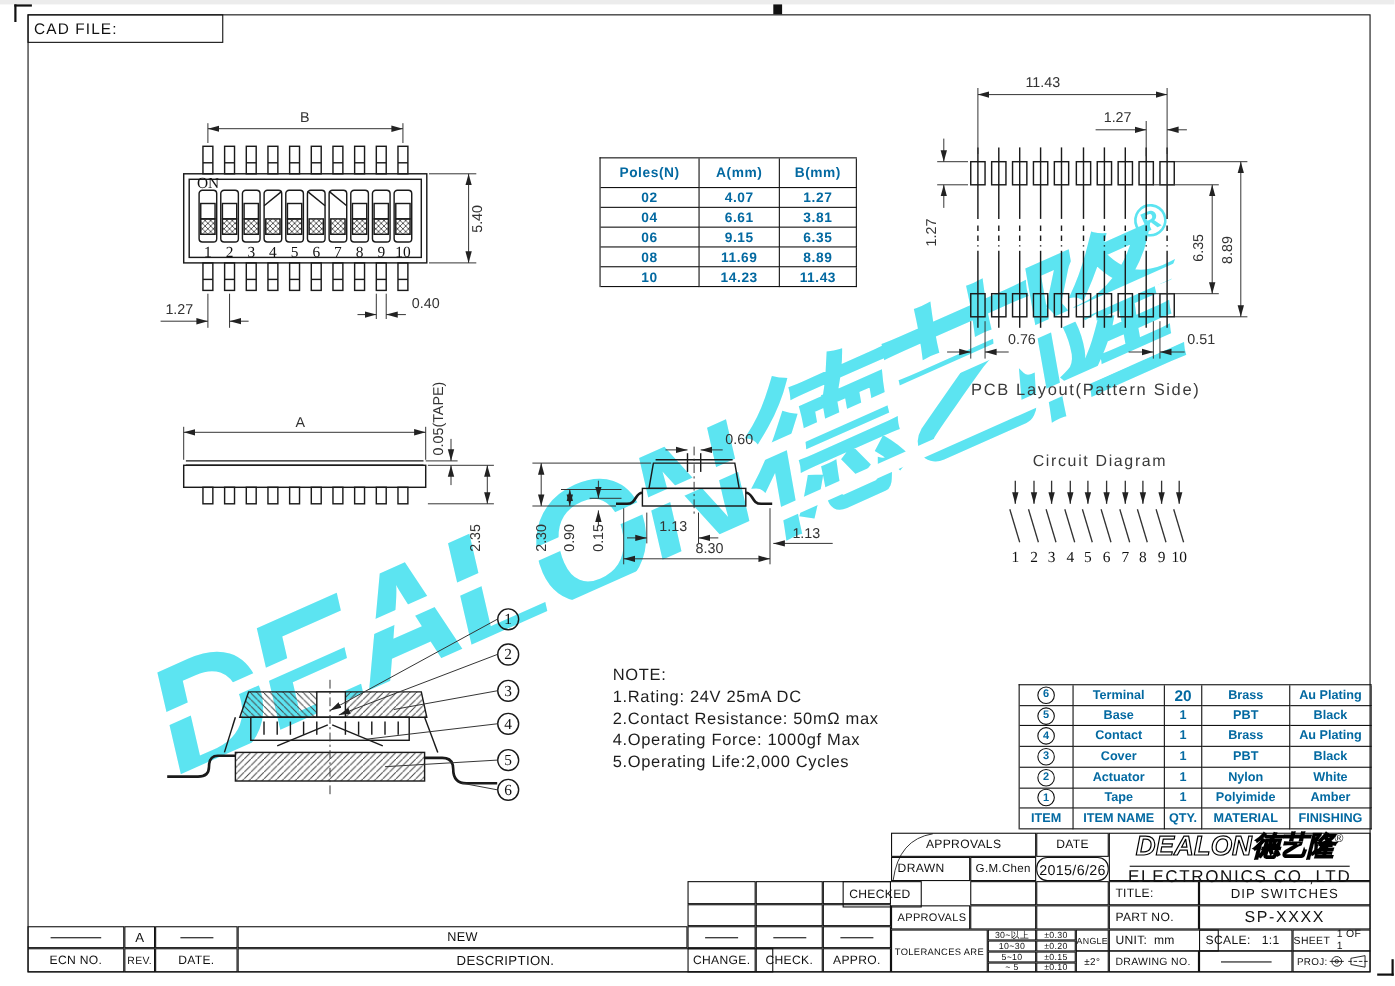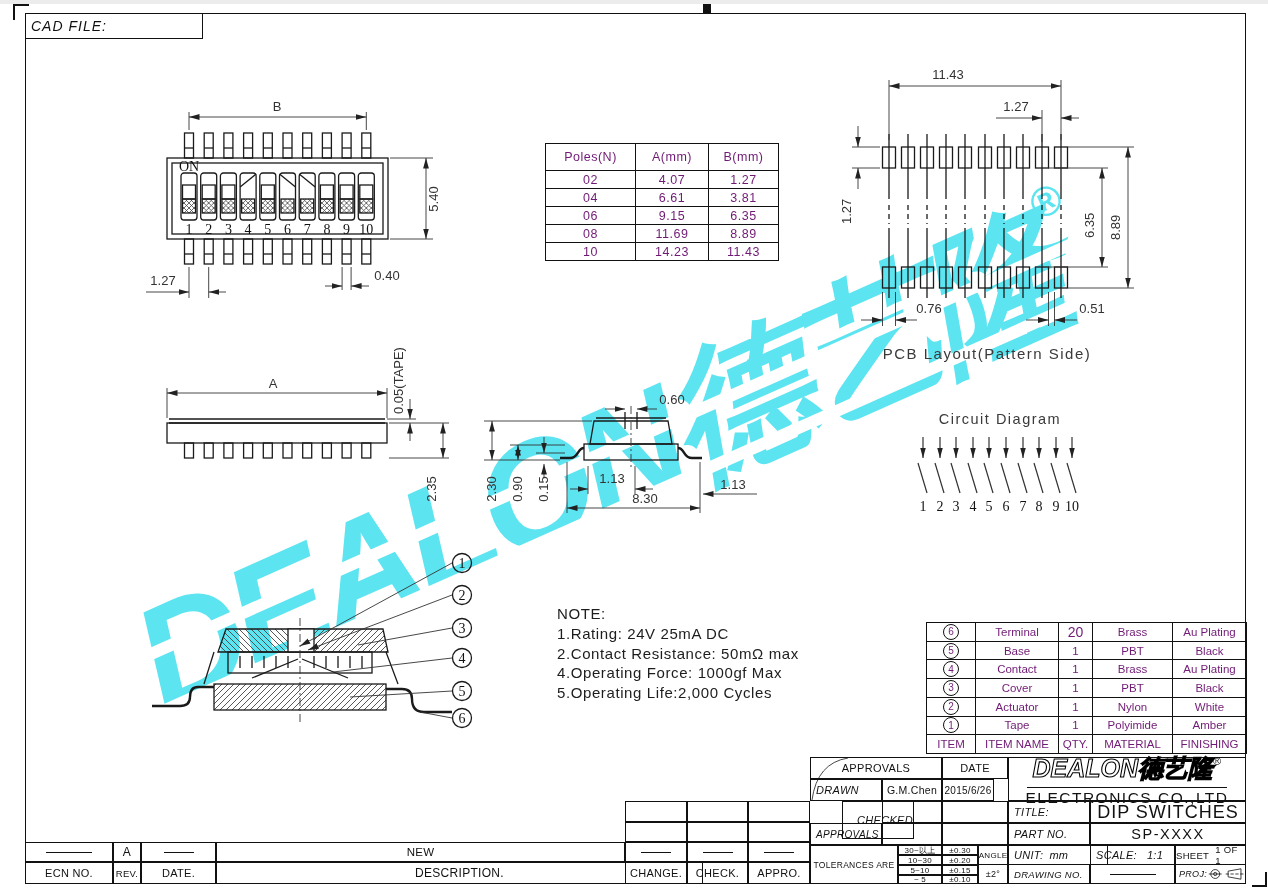--- a/index.html
+++ b/index.html
@@ -19,25 +19,25 @@
   #drawing .ln{stroke:#1a1a1a;stroke-width:1.3;fill:none;}
   #drawing .thin{stroke:#333;stroke-width:0.9;fill:none;}
   #drawing .thick{stroke:#1a1a1a;stroke-width:2.4;fill:none;}
   #drawing text{font-family:"Liberation Sans","DejaVu Sans",sans-serif;font-size:13px;fill:#333;}
   #drawing text.mid{text-anchor:middle;}
   #drawing text.ser{font-family:"Liberation Serif","DejaVu Serif",serif;font-size:14px;fill:#111;}
   #drawing text.big{font-size:15px;letter-spacing:1.5px;fill:#3a3a3a;}
   .cell{position:absolute;z-index:3;box-sizing:border-box;border:1px solid #111;
         display:flex;align-items:center;justify-content:center;background:transparent;
         font-size:11px;letter-spacing:0.3px;color:#111;}
-  .cell.lft{justify-content:flex-start;padding-left:5px;font-style:italic;}
+  .cell.lft{justify-content:flex-start;padding-left:5px;}
   .frame{position:absolute;z-index:2;border:1.6px solid #111;box-sizing:border-box;background:transparent;}
   .grid{position:absolute;z-index:3;display:grid;border-left:1.3px solid #111;border-top:1.3px solid #111;background:transparent;}
   .grid>div{box-sizing:border-box;border-right:1.3px solid #111;border-bottom:1.3px solid #111;
-            display:flex;align-items:center;justify-content:center;color:#701a75;}
+            display:flex;align-items:center;justify-content:center;color:#0369a1;font-weight:bold;}
   .poles{left:545px;top:143px;grid-template-columns:90px 73px 70px;grid-template-rows:27px repeat(5,18px);font-size:12.5px;letter-spacing:0.5px;}
   .bom{left:926px;top:622px;grid-template-columns:49px 83px 34px 80px 74px;grid-template-rows:repeat(7,18.71px);font-size:11.5px;}
   .cnum{width:14px;height:14px;border:1.2px solid #111;border-radius:50%;display:flex;
         align-items:center;justify-content:center;font-size:10px;}
   .notes{position:absolute;left:557px;top:604px;z-index:3;font-size:15px;line-height:19.8px;
          color:#1d1d1d;letter-spacing:0.6px;}
   .dash{width:46px;border-top:1.6px solid #111;}
   .dash.small{width:30px;}
   .logo-wrap{display:flex;flex-direction:column;align-items:center;width:100%;}
   .logo-line{border-bottom:1.6px solid #111;padding:1px 6px 2px 6px;}
@@ -502,24 +502,24 @@
     </div>
   <div class="cell" style="left:942px;top:757px;width:66px;height:22px;">
       <span>DATE</span>
     </div>
   <div class="cell lft" style="left:810px;top:779px;width:72px;height:22px;">
       <span>DRAWN</span>
     </div>
   <div class="cell" style="left:882px;top:779px;width:60px;height:22px;font-size:10.5px;text-align:center;">
       <span>G.M.Chen</span>
     </div>
-  <div class="cell" style="left:942px;top:779px;width:52px;height:22px;font-size:10px;">
+  <div class="cell" style="left:942px;top:779px;width:66px;height:22px;font-size:13px;border-radius:10px;">
       <span>2015/6/26</span>
     </div>
-  <div class="cell lft" style="left:842px;top:801px;width:72px;height:38px;justify-content:flex-end;">
+  <div class="cell lft" style="left:766px;top:801px;width:72px;height:24px;">
       <span>CHECKED</span>
     </div>
   <div class="cell" style="left:882px;top:801px;width:60px;height:22px;"></div>
   <div class="cell" style="left:942px;top:801px;width:66px;height:22px;"></div>
   <div class="cell lft" style="left:810px;top:823px;width:72px;height:22px;font-size:10px;">
       <span>APPROVALS</span>
     </div>
   <div class="cell" style="left:882px;top:823px;width:60px;height:22px;"></div>
   <div class="cell" style="left:942px;top:823px;width:66px;height:22px;"></div>
   <div class="cell" style="left:810px;top:845px;width:88px;height:39px;font-size:8.5px;">
@@ -558,21 +558,21 @@
 
   <div class="cell" style="left:1008px;top:757px;width:238px;height:44px;">
     <div class="logo-wrap">
       <div class="logo-line"><span class="logo-text">DEALON德艺隆</span><span class="logo-reg">®</span></div>
       <div class="company">ELECTRONICS CO.,LTD</div>
     </div>
   </div>
   <div class="cell lft" style="left:1008px;top:801px;width:82px;height:22px;">
       <span>TITLE:</span>
     </div>
-  <div class="cell" style="left:1090px;top:801px;width:156px;height:22px;font-size:18px;letter-spacing:1px;">
+  <div class="cell" style="left:1090px;top:801px;width:156px;height:22px;font-size:12px;letter-spacing:1px;">
       <span>DIP SWITCHES</span>
     </div>
   <div class="cell lft" style="left:1008px;top:823px;width:82px;height:22px;">
       <span>PART NO.</span>
     </div>
   <div class="cell" style="left:1090px;top:823px;width:156px;height:22px;font-size:14.5px;letter-spacing:1.5px;">
       <span>SP-XXXX</span>
     </div>
   <div class="cell lft" style="left:1008px;top:845px;width:100px;height:20px;">
       <span>UNIT:</span>

